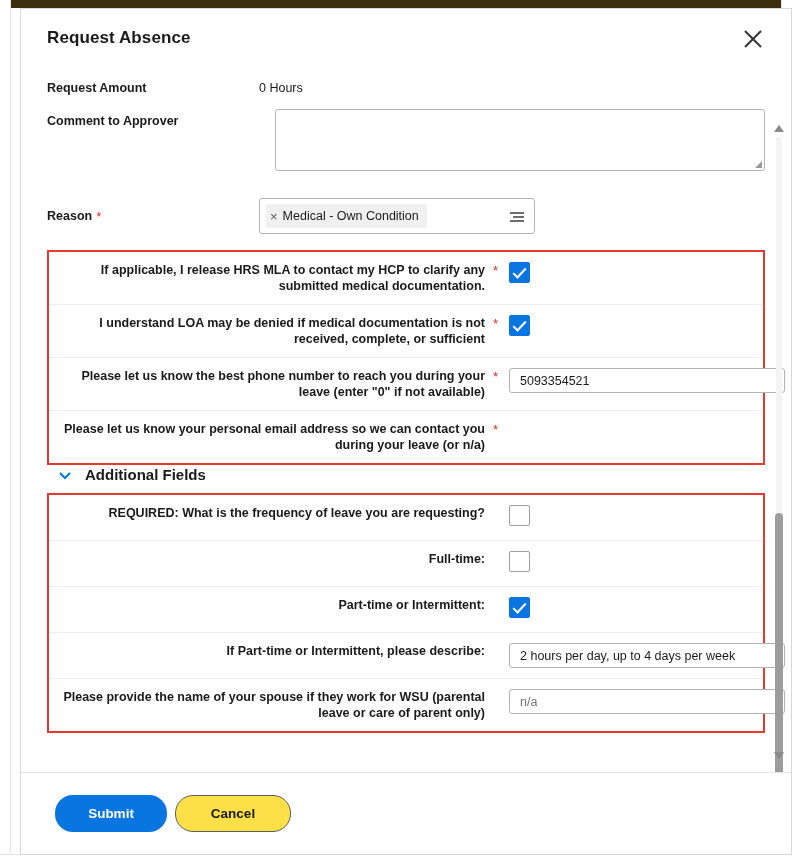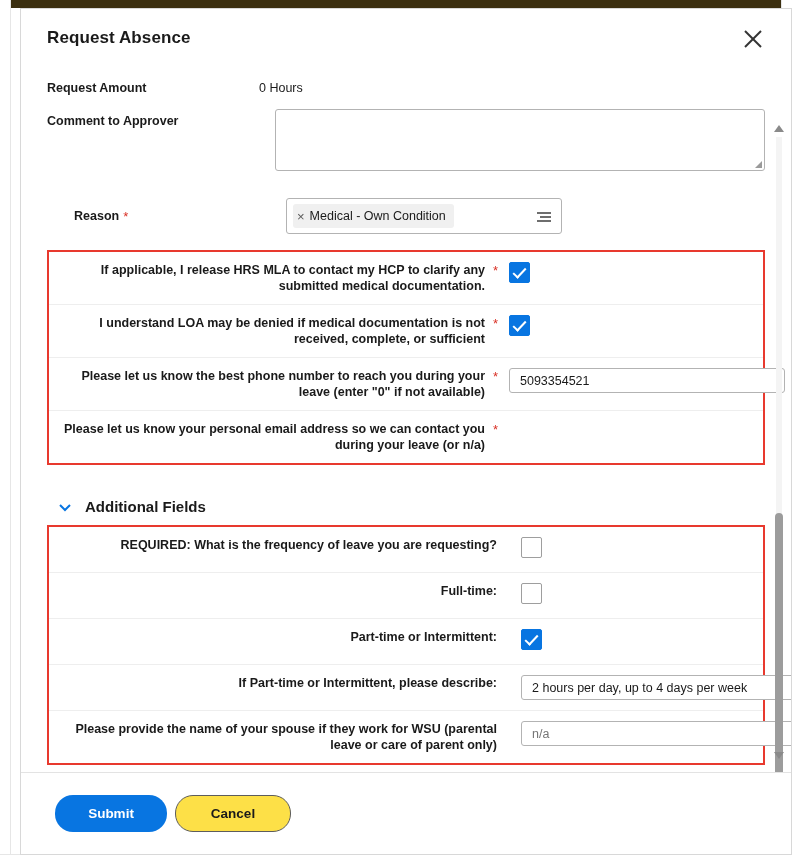--- a/index.html
+++ b/index.html
@@ -316,38 +316,38 @@
     align-items: center;
     padding: 0 10px;
     font-size: 12.5px;
     color: #1a1a1a;
   }
   .text-input.placeholder { color: #757575; }
 
   
   .section-header {
     display: flex;
-    margin-top: 33px;
+    margin-top: 1px;
     margin-bottom: 2px;
     padding-left: 10px;
   }
   .chev {
     color: #0875e1;
     margin-right: 12px;
     display: flex;
     align-items: center;
     cursor: pointer;
   }
   .section-title {
     font-size: 15px;
     font-weight: bold;
     color: #1a1a1a;
   }
 
-  .hl-group.second .q-label { width: 432px; flex: 0 0 432px; margin-left: 12px; }
+  .hl-group.second .q-label { width: 432px; flex: 0 0 432px; }
 
   
   .modal-footer {
     flex: 0 0 82px;
     height: 82px;
     border-top: 1px solid #e3e3e3;
     display: flex;
     align-items: center;
     padding-left: 34px;
     box-sizing: border-box;
@@ -410,21 +410,21 @@
             <div class="lbl-col field-label">Request Amount</div>
             <div class="field-value">0 Hours</div>
           </div>
 
           <div class="row-comment">
             <div class="lbl-col field-label" style="padding-top:4px;">Comment to Approver</div>
             <div class="textarea-box"></div>
           </div>
 
           <div class="row-reason">
-            <div class="lbl-col" style="display:flex;align-items:flex-end;margin-left:27px;">
+            <div class="lbl-col" style="display:flex;align-items:flex-end;">
               <span class="field-label">Reason</span>
               <span class="req-star">*</span>
             </div>
             <div class="multiselect">
               <span class="pill">
                 <span class="x">×</span>
                 <span>Medical - Own Condition</span>
               </span>
               <span class="ms-icon">
                 <svg width="18" height="18" viewBox="0 0 18 18" aria-hidden="true">

